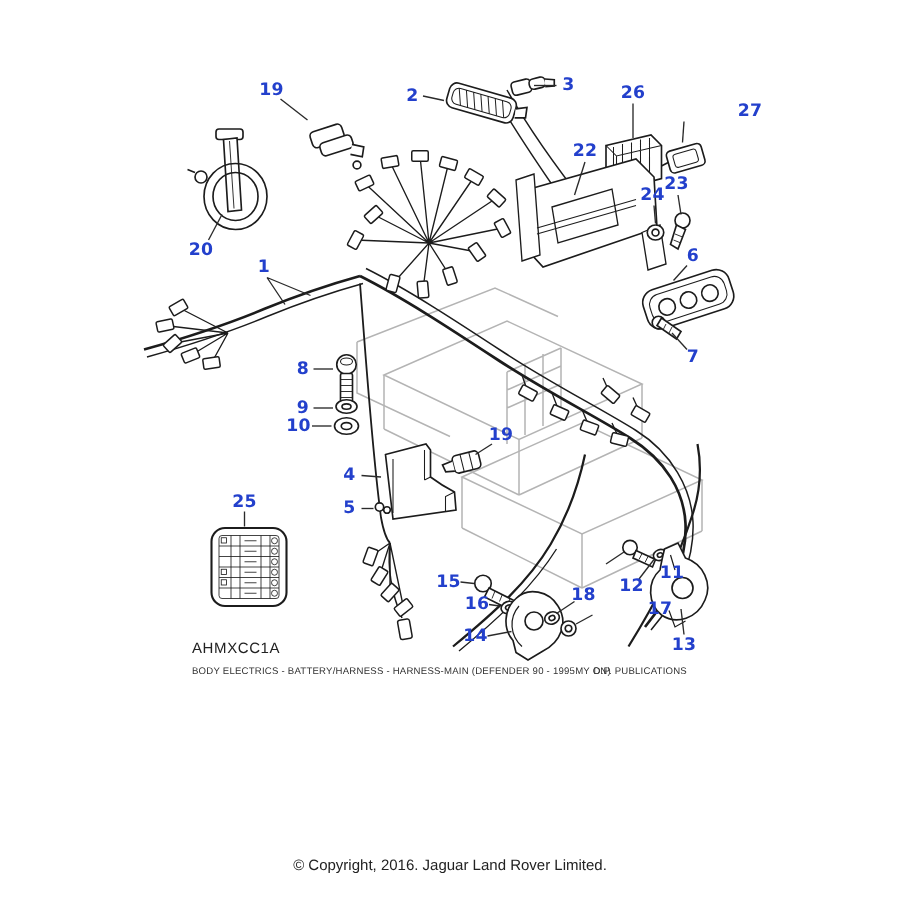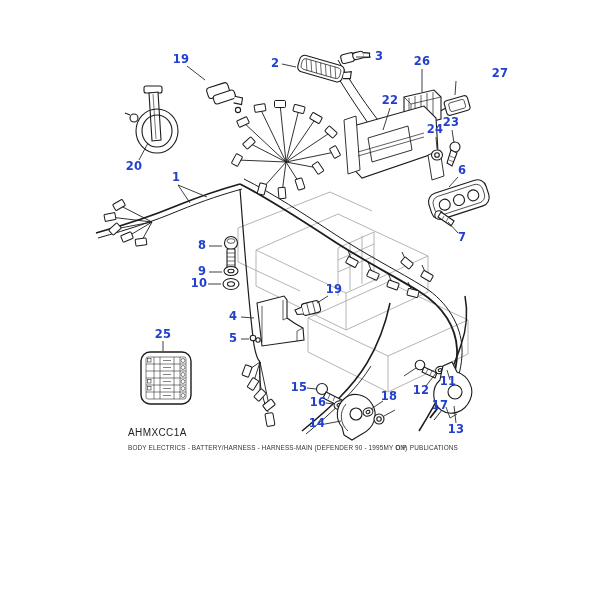--- a/index.html
+++ b/index.html
@@ -311,14 +311,15 @@
 <div class="callout" style="left: 390px; top: 101px; color: rgb(35, 64, 204);">22</div>
 <div class="callout" style="left: 451px; top: 123px; color: rgb(35, 64, 204);">23</div>
 <div class="callout" style="left: 435px; top: 130px; color: rgb(35, 64, 204);">24</div>
 <div class="callout" style="left: 163px; top: 335px; color: rgb(35, 64, 204);">25</div>
 <div class="callout" style="left: 422px; top: 62px; color: rgb(35, 64, 204);">26</div>
 <div class="callout" style="left: 476px; top: 74px; color: rgb(35, 64, 204); margin-left: 24px;">27</div>
 
 <div class="code">AHMXCC1A</div>
 <div class="desc">BODY ELECTRICS - BATTERY/HARNESS - HARNESS-MAIN  (DEFENDER 90 - 1995MY ON)</div>
 <div class="pub">D.P. PUBLICATIONS</div>
+<div class="copy">© Copyright, 2016. Jaguar Land Rover Limited.</div>
 
 </div>
 
 </body></html>

